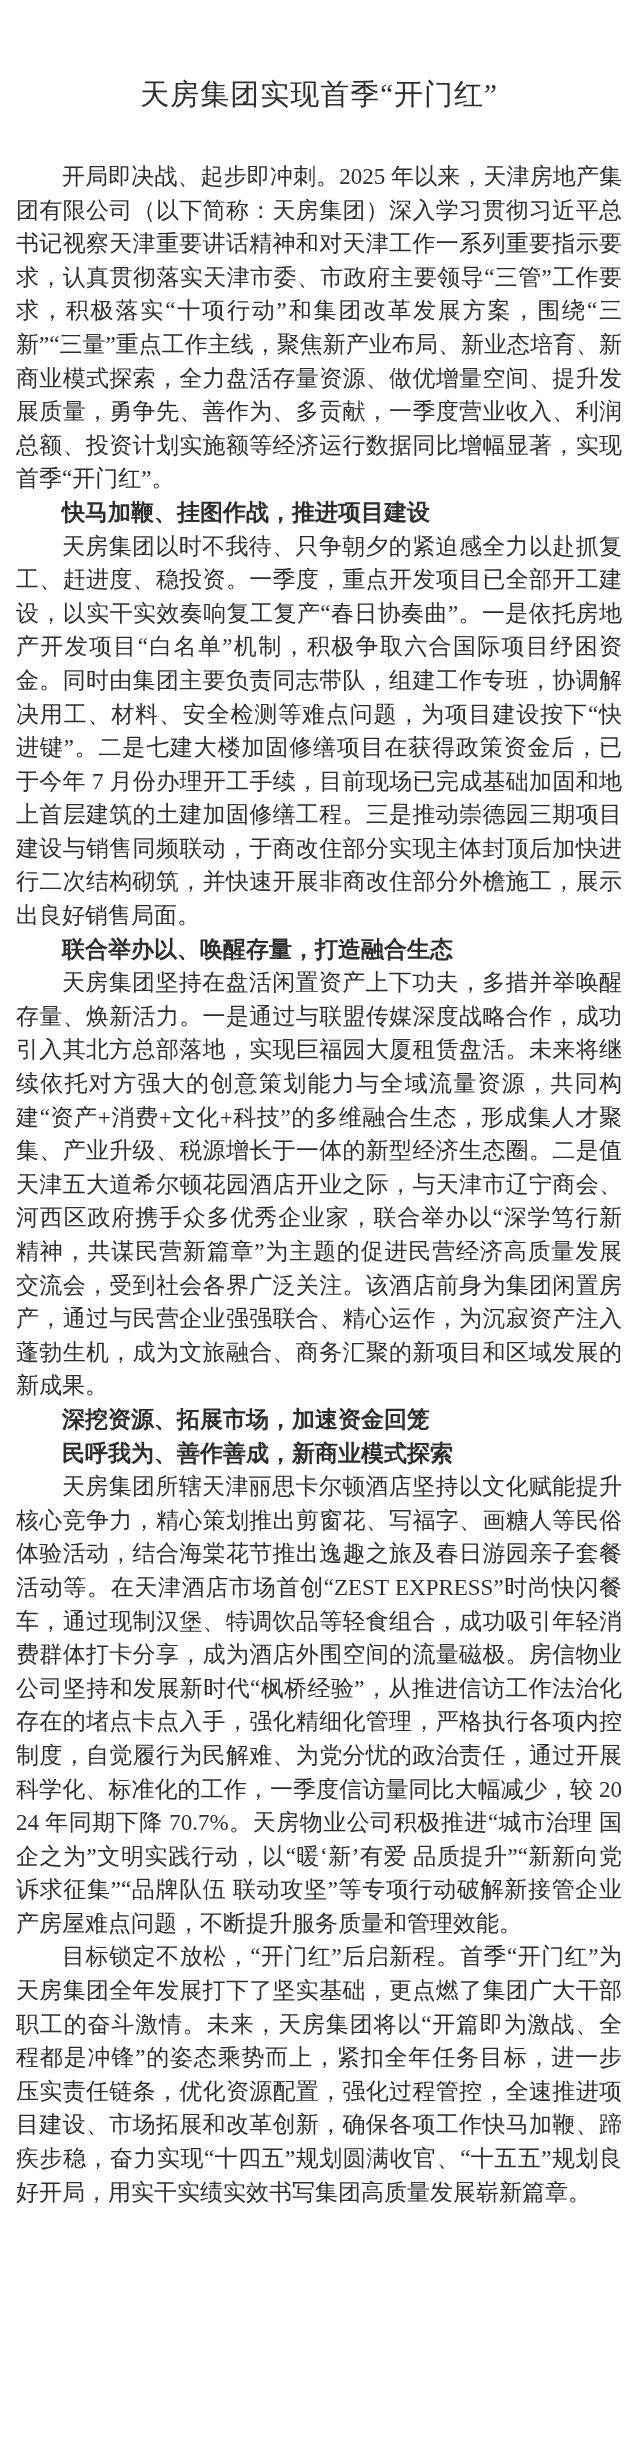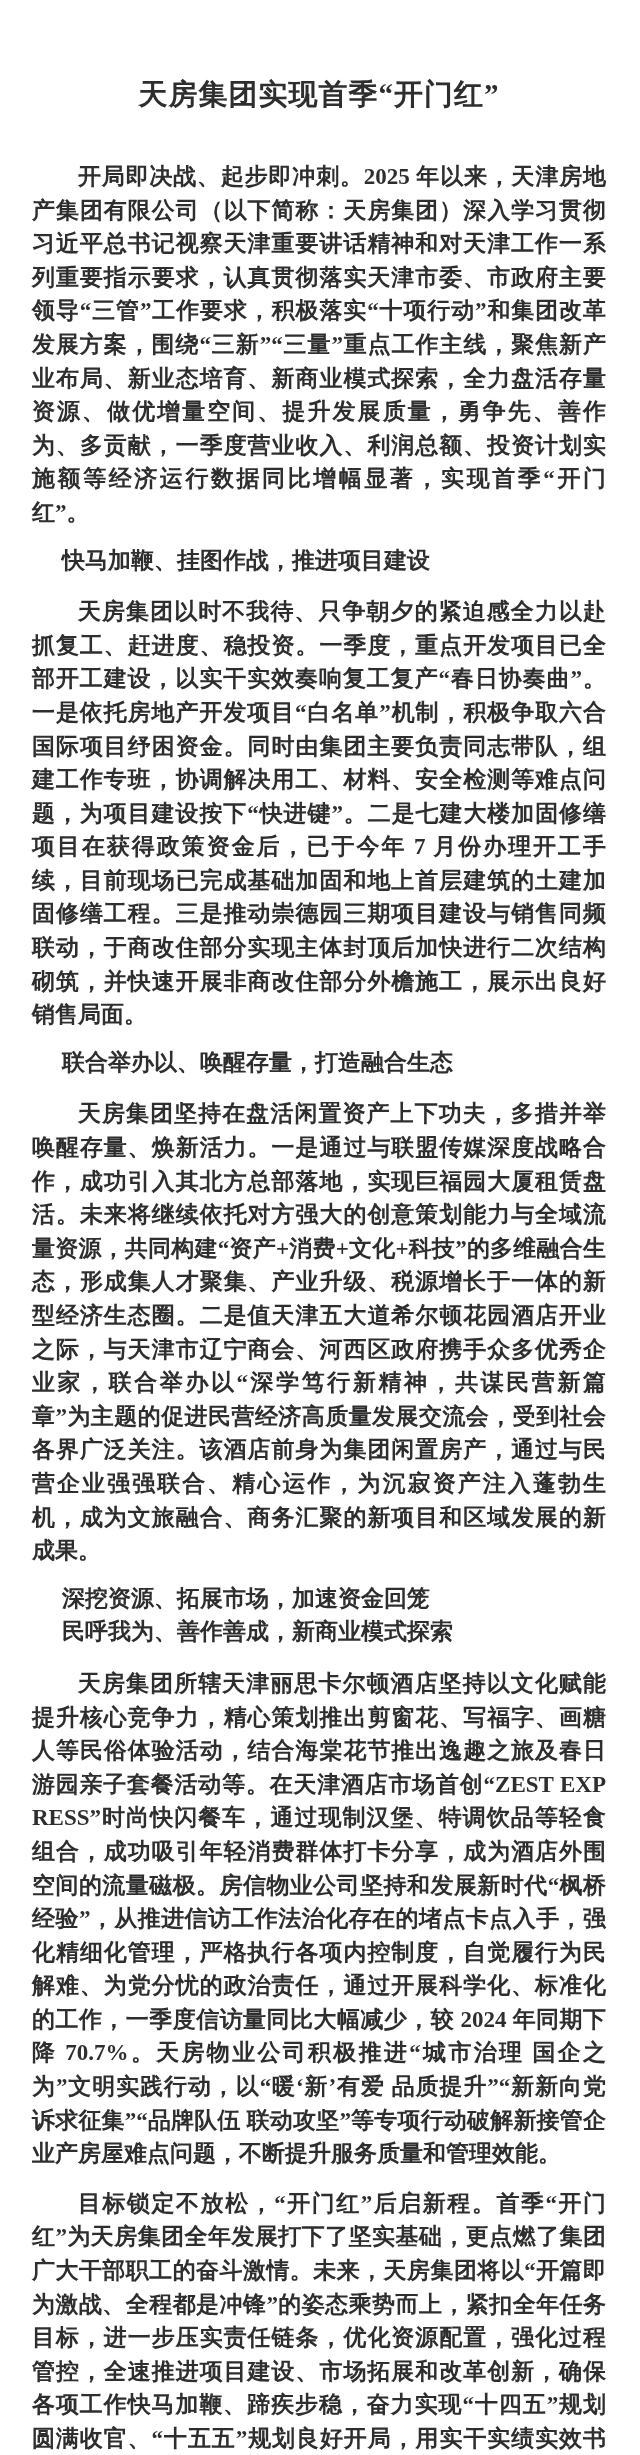--- a/index.html
+++ b/index.html
@@ -16,39 +16,38 @@
     min-height: 2455px;
     padding: 78px 18px 60px 16px;
     background: #ffffff;
     color: #2e2e2e;
     font-family: "Liberation Serif", "DejaVu Serif", serif;
   }
   .title {
     margin: 0 0 50px 0;
     font-size: 29px;
     line-height: 32px;
-    font-weight: bold;
+    font-weight: normal;
     text-align: center;
     letter-spacing: 1px;
   }
   .para {
-    margin: 16px;
+    margin: 0;
     font-size: 23px;
     line-height: 33.6px;
     text-align: justify;
     text-indent: 2em;
     word-break: break-all;
-    font-weight: bold;
   }
   .heading {
     margin: 0;
     font-size: 23px;
     line-height: 33.6px;
     font-weight: bold;
-    font-family: Liberation Mono, monospace;
+    font-family: Liberation Sans, sans-serif;
     text-indent: 2em;
   }
 </style>
 </head>
 <body>
 
 <div class="page">
   <h1 class="title">天房集团实现首季“开门红”</h1>
 
   <p class="para">开局即决战、起步即冲刺。2025 年以来，天津房地产集团有限公司（以下简称：天房集团）深入学习贯彻习近平总书记视察天津重要讲话精神和对天津工作一系列重要指示要求，认真贯彻落实天津市委、市政府主要领导“三管”工作要求，积极落实“十项行动”和集团改革发展方案，围绕“三新”“三量”重点工作主线，聚焦新产业布局、新业态培育、新商业模式探索，全力盘活存量资源、做优增量空间、提升发展质量，勇争先、善作为、多贡献，一季度营业收入、利润总额、投资计划实施额等经济运行数据同比增幅显著，实现首季“开门红”。</p>

